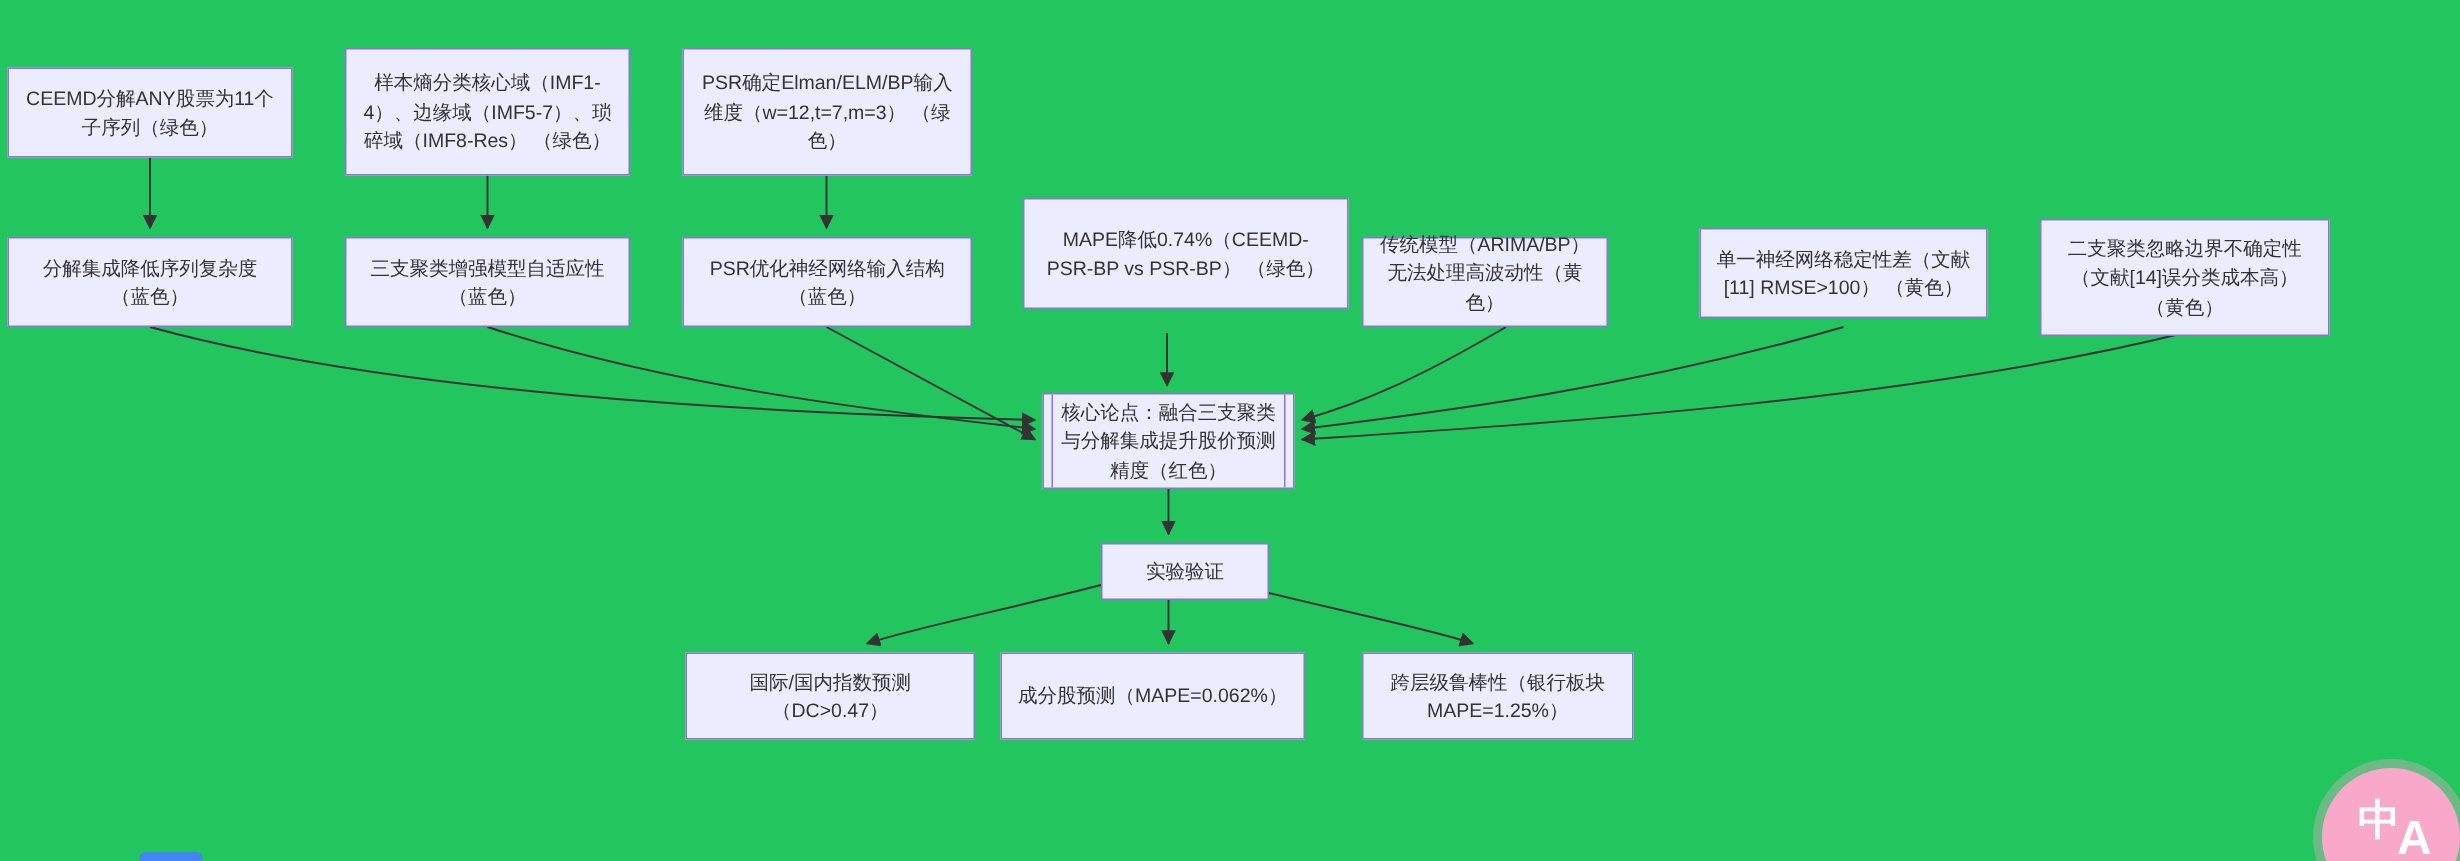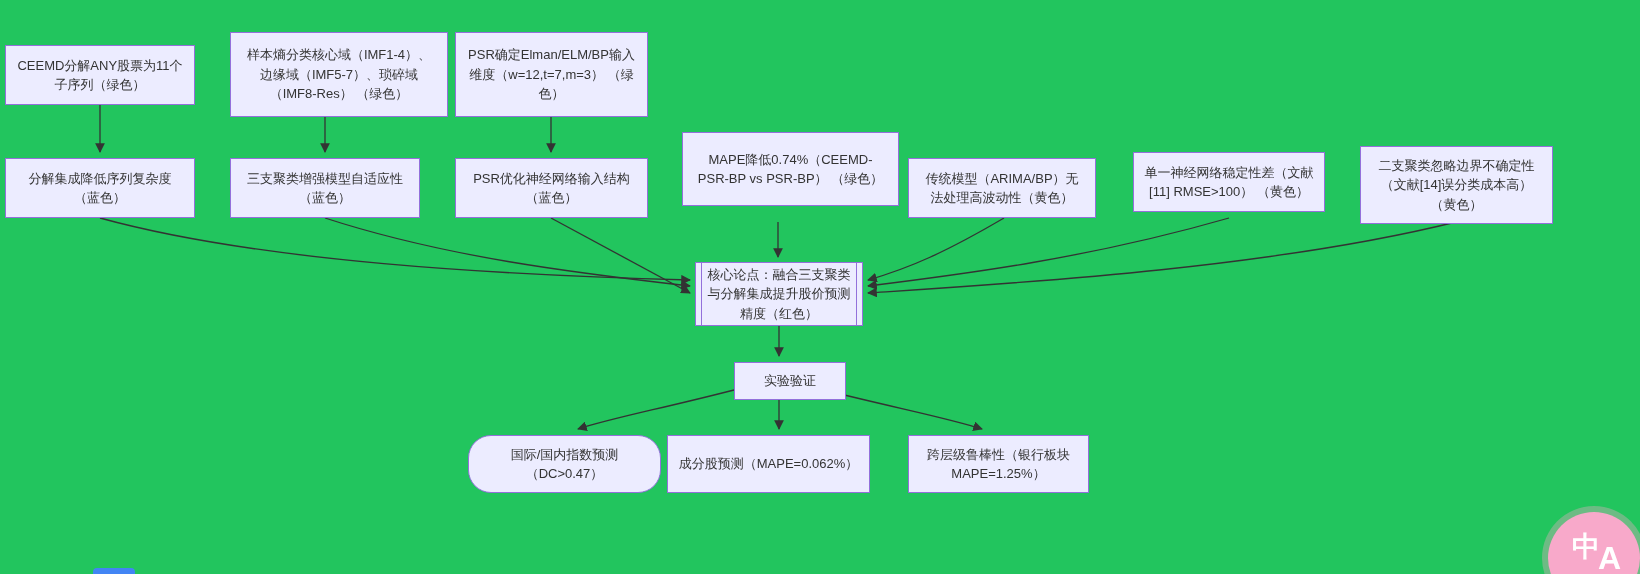--- a/index.html
+++ b/index.html
@@ -68,21 +68,21 @@
       <path d="M734 390 C 660 409, 612 418, 578 429" marker-end="url(#arrow)"></path>
       <path d="M779 400 L779 429" marker-end="url(#arrow)"></path>
       <path d="M824 390 C 900 409, 948 418, 982 429" marker-end="url(#arrow)"></path>
     </g>
   </svg>
 
   <div class="node" style="left:5px;top:45px;width:190px;height:60px;">
     <span>CEEMD分解ANY股票为11个子序列（绿色）</span>
   </div>
 
-  <div class="node" style="left:230px;top:32px;width:218px;height:85px;">
+  <div class="node" style="left:230px;top:32px;width:190px;height:85px;">
     <span>样本熵分类核心域（IMF1-4）、边缘域（IMF5-7）、琐碎域（IMF8-Res） （绿色）</span>
   </div>
 
   <div class="node" style="left:455px;top:32px;width:193px;height:85px;">
     <span>PSR确定Elman/ELM/BP输入维度（w=12,t=7,m=3） （绿色）</span>
   </div>
 
   <div class="node" style="left:5px;top:158px;width:190px;height:60px;">
     <span>分解集成降低序列复杂度（蓝色）</span>
   </div>
@@ -92,41 +92,41 @@
   </div>
 
   <div class="node" style="left:455px;top:158px;width:193px;height:60px;">
     <span>PSR优化神经网络输入结构（蓝色）</span>
   </div>
 
   <div class="node" style="left:682px;top:132px;width:217px;height:74px;">
     <span>MAPE降低0.74%（CEEMD-PSR-BP vs PSR-BP） （绿色）</span>
   </div>
 
-  <div class="node" style="left:908px;top:158px;width:188px;height:60px;">
+  <div class="node" style="left:908px;top:158px;width:164px;height:60px;align-items:flex-end;">
     <span>传统模型（ARIMA/BP）无法处理高波动性（黄色）</span>
   </div>
 
   <div class="node" style="left:1133px;top:152px;width:192px;height:60px;">
     <span>单一神经网络稳定性差（文献[11] RMSE&gt;100） （黄色）</span>
   </div>
 
   <div class="node" style="left:1360px;top:146px;width:193px;height:78px;">
     <span>二支聚类忽略边界不确定性（文献[14]误分类成本高）（黄色）</span>
   </div>
 
   <div class="node subroutine" style="left:695px;top:262px;width:168px;height:64px;">
     <span>核心论点：融合三支聚类与分解集成提升股价预测精度（红色）</span>
   </div>
 
   <div class="node" style="left:734px;top:362px;width:112px;height:38px;">
     <span>实验验证</span>
   </div>
 
-  <div class="node" style="left:468px;top:435px;width:193px;height:58px;border-radius:23px;">
+  <div class="node" style="left:457px;top:435px;width:193px;height:58px;">
     <span>国际/国内指数预测（DC&gt;0.47）</span>
   </div>
 
   <div class="node" style="left:667px;top:435px;width:203px;height:58px;align-items:center;">
     <span>成分股预测（MAPE=0.062%）</span>
   </div>
 
   <div class="node" style="left:908px;top:435px;width:181px;height:58px;">
     <span>跨层级鲁棒性（银行板块 MAPE=1.25%）</span>
   </div>

